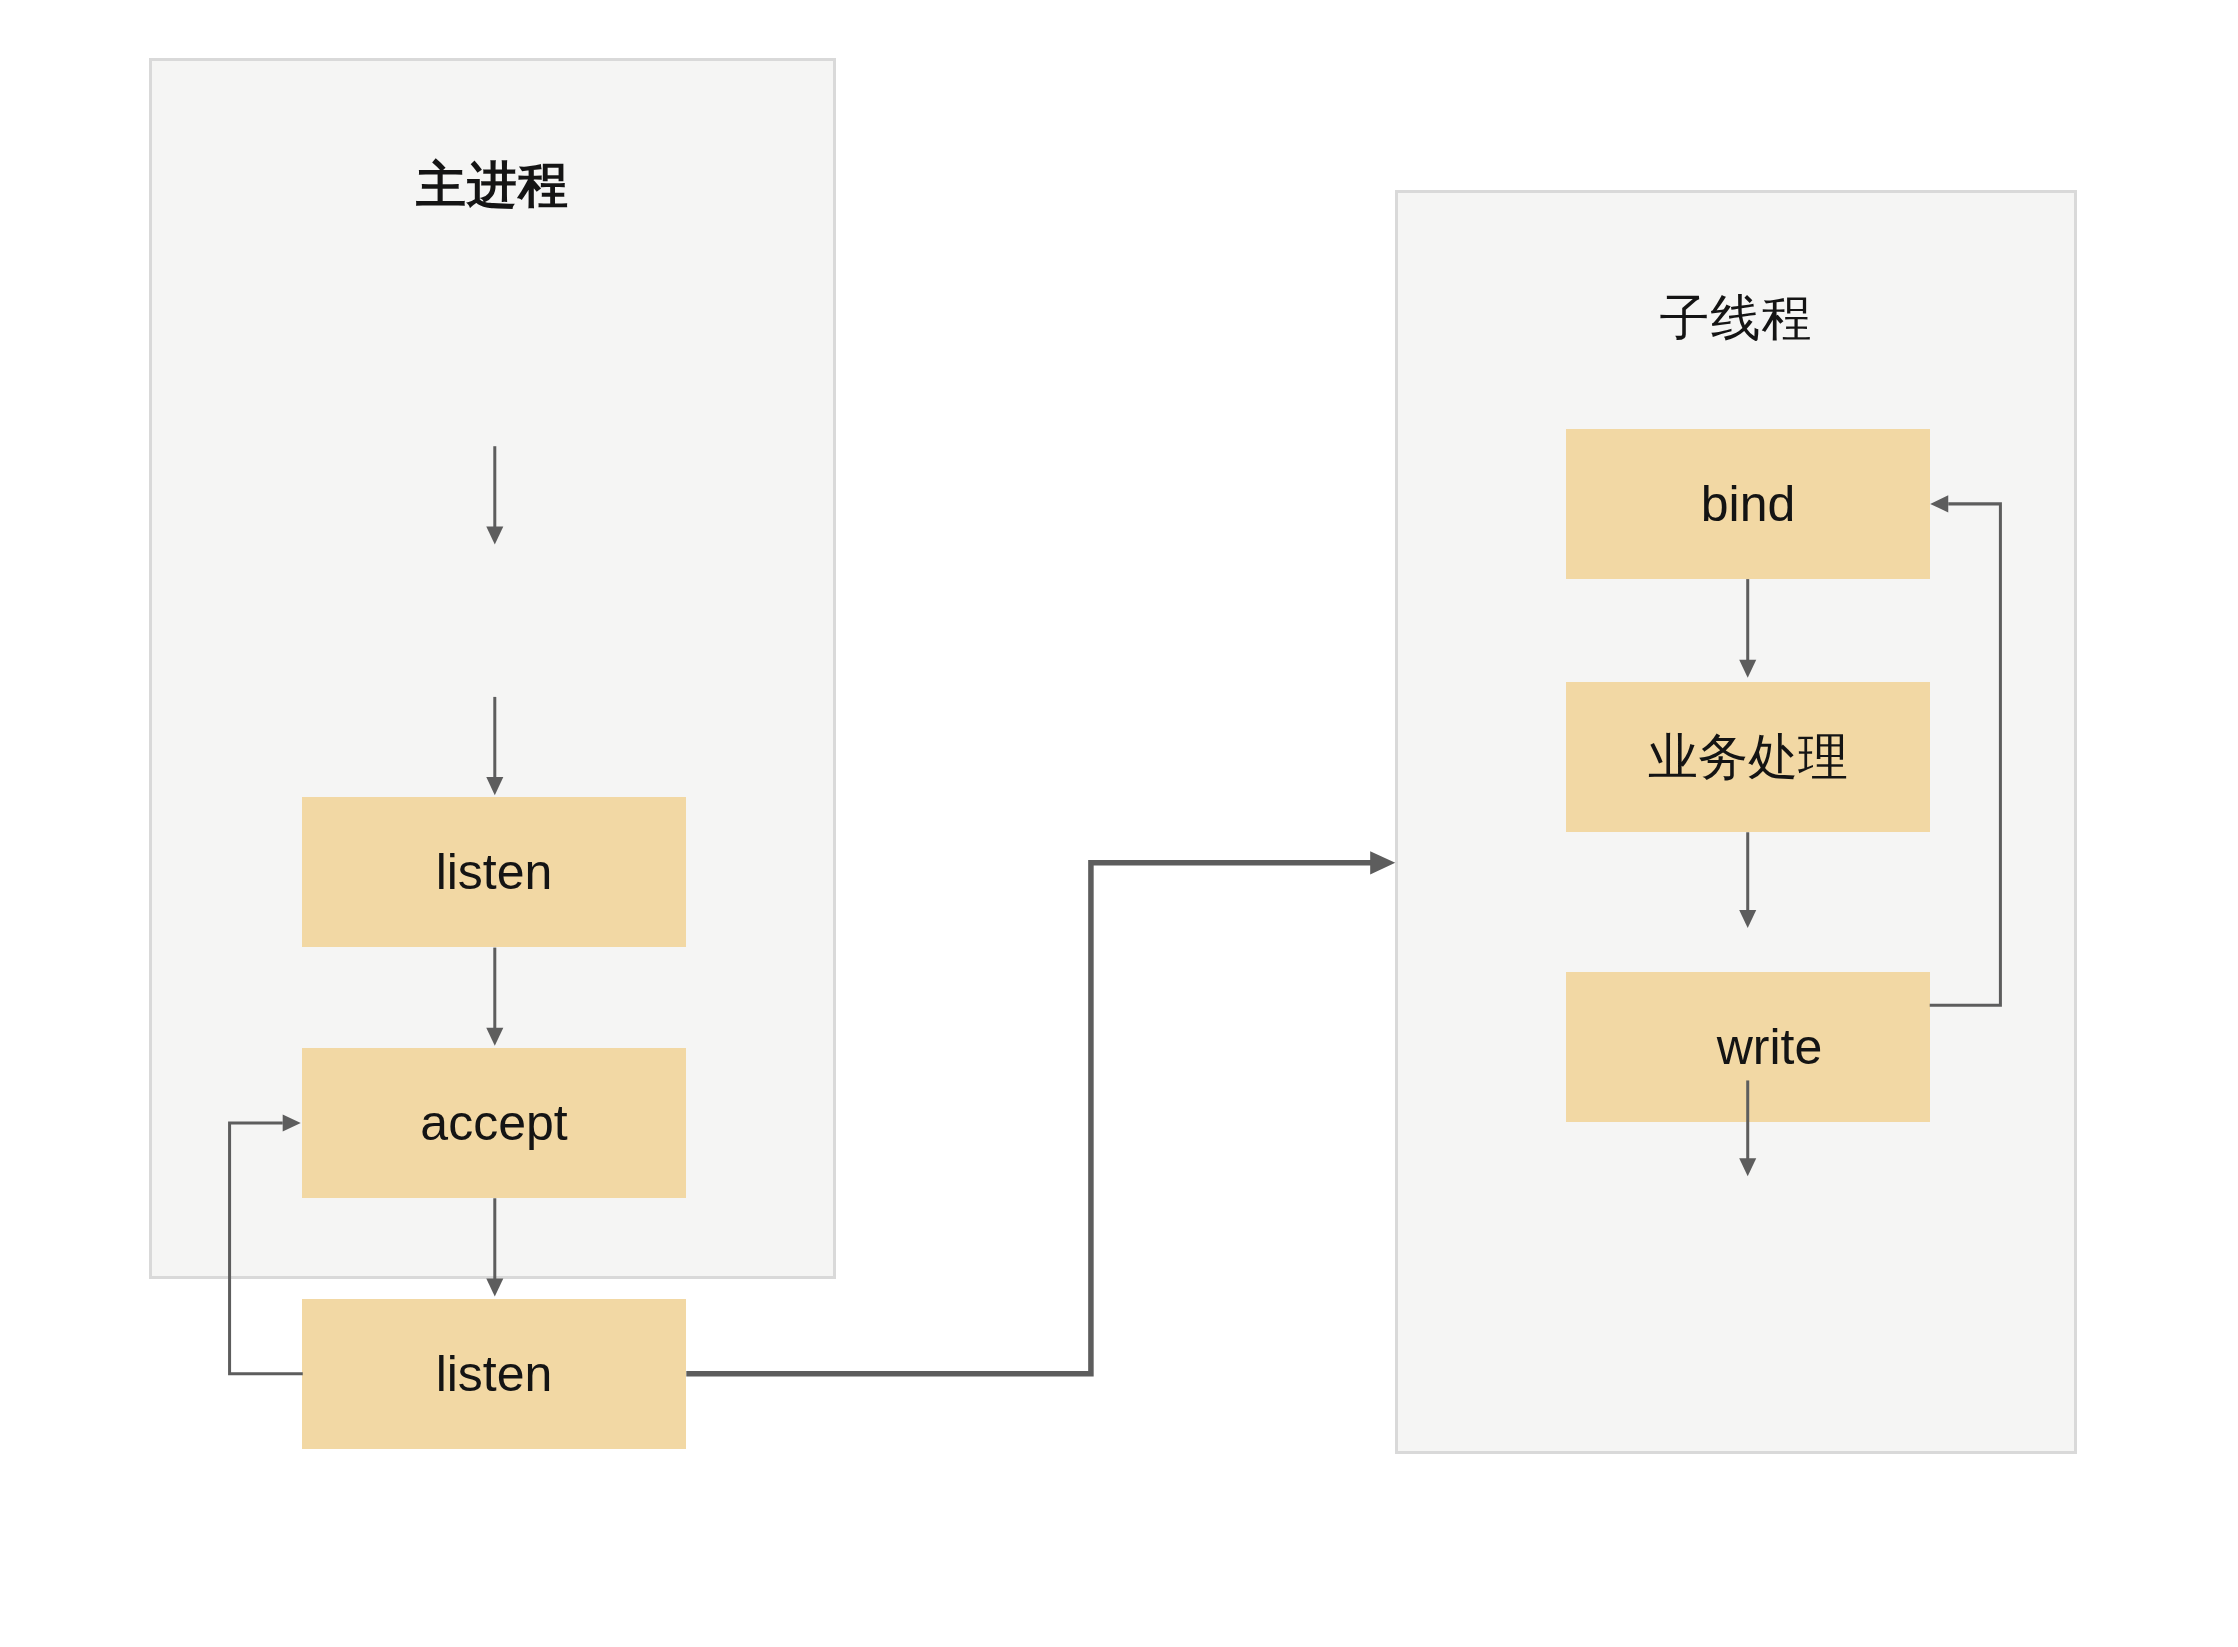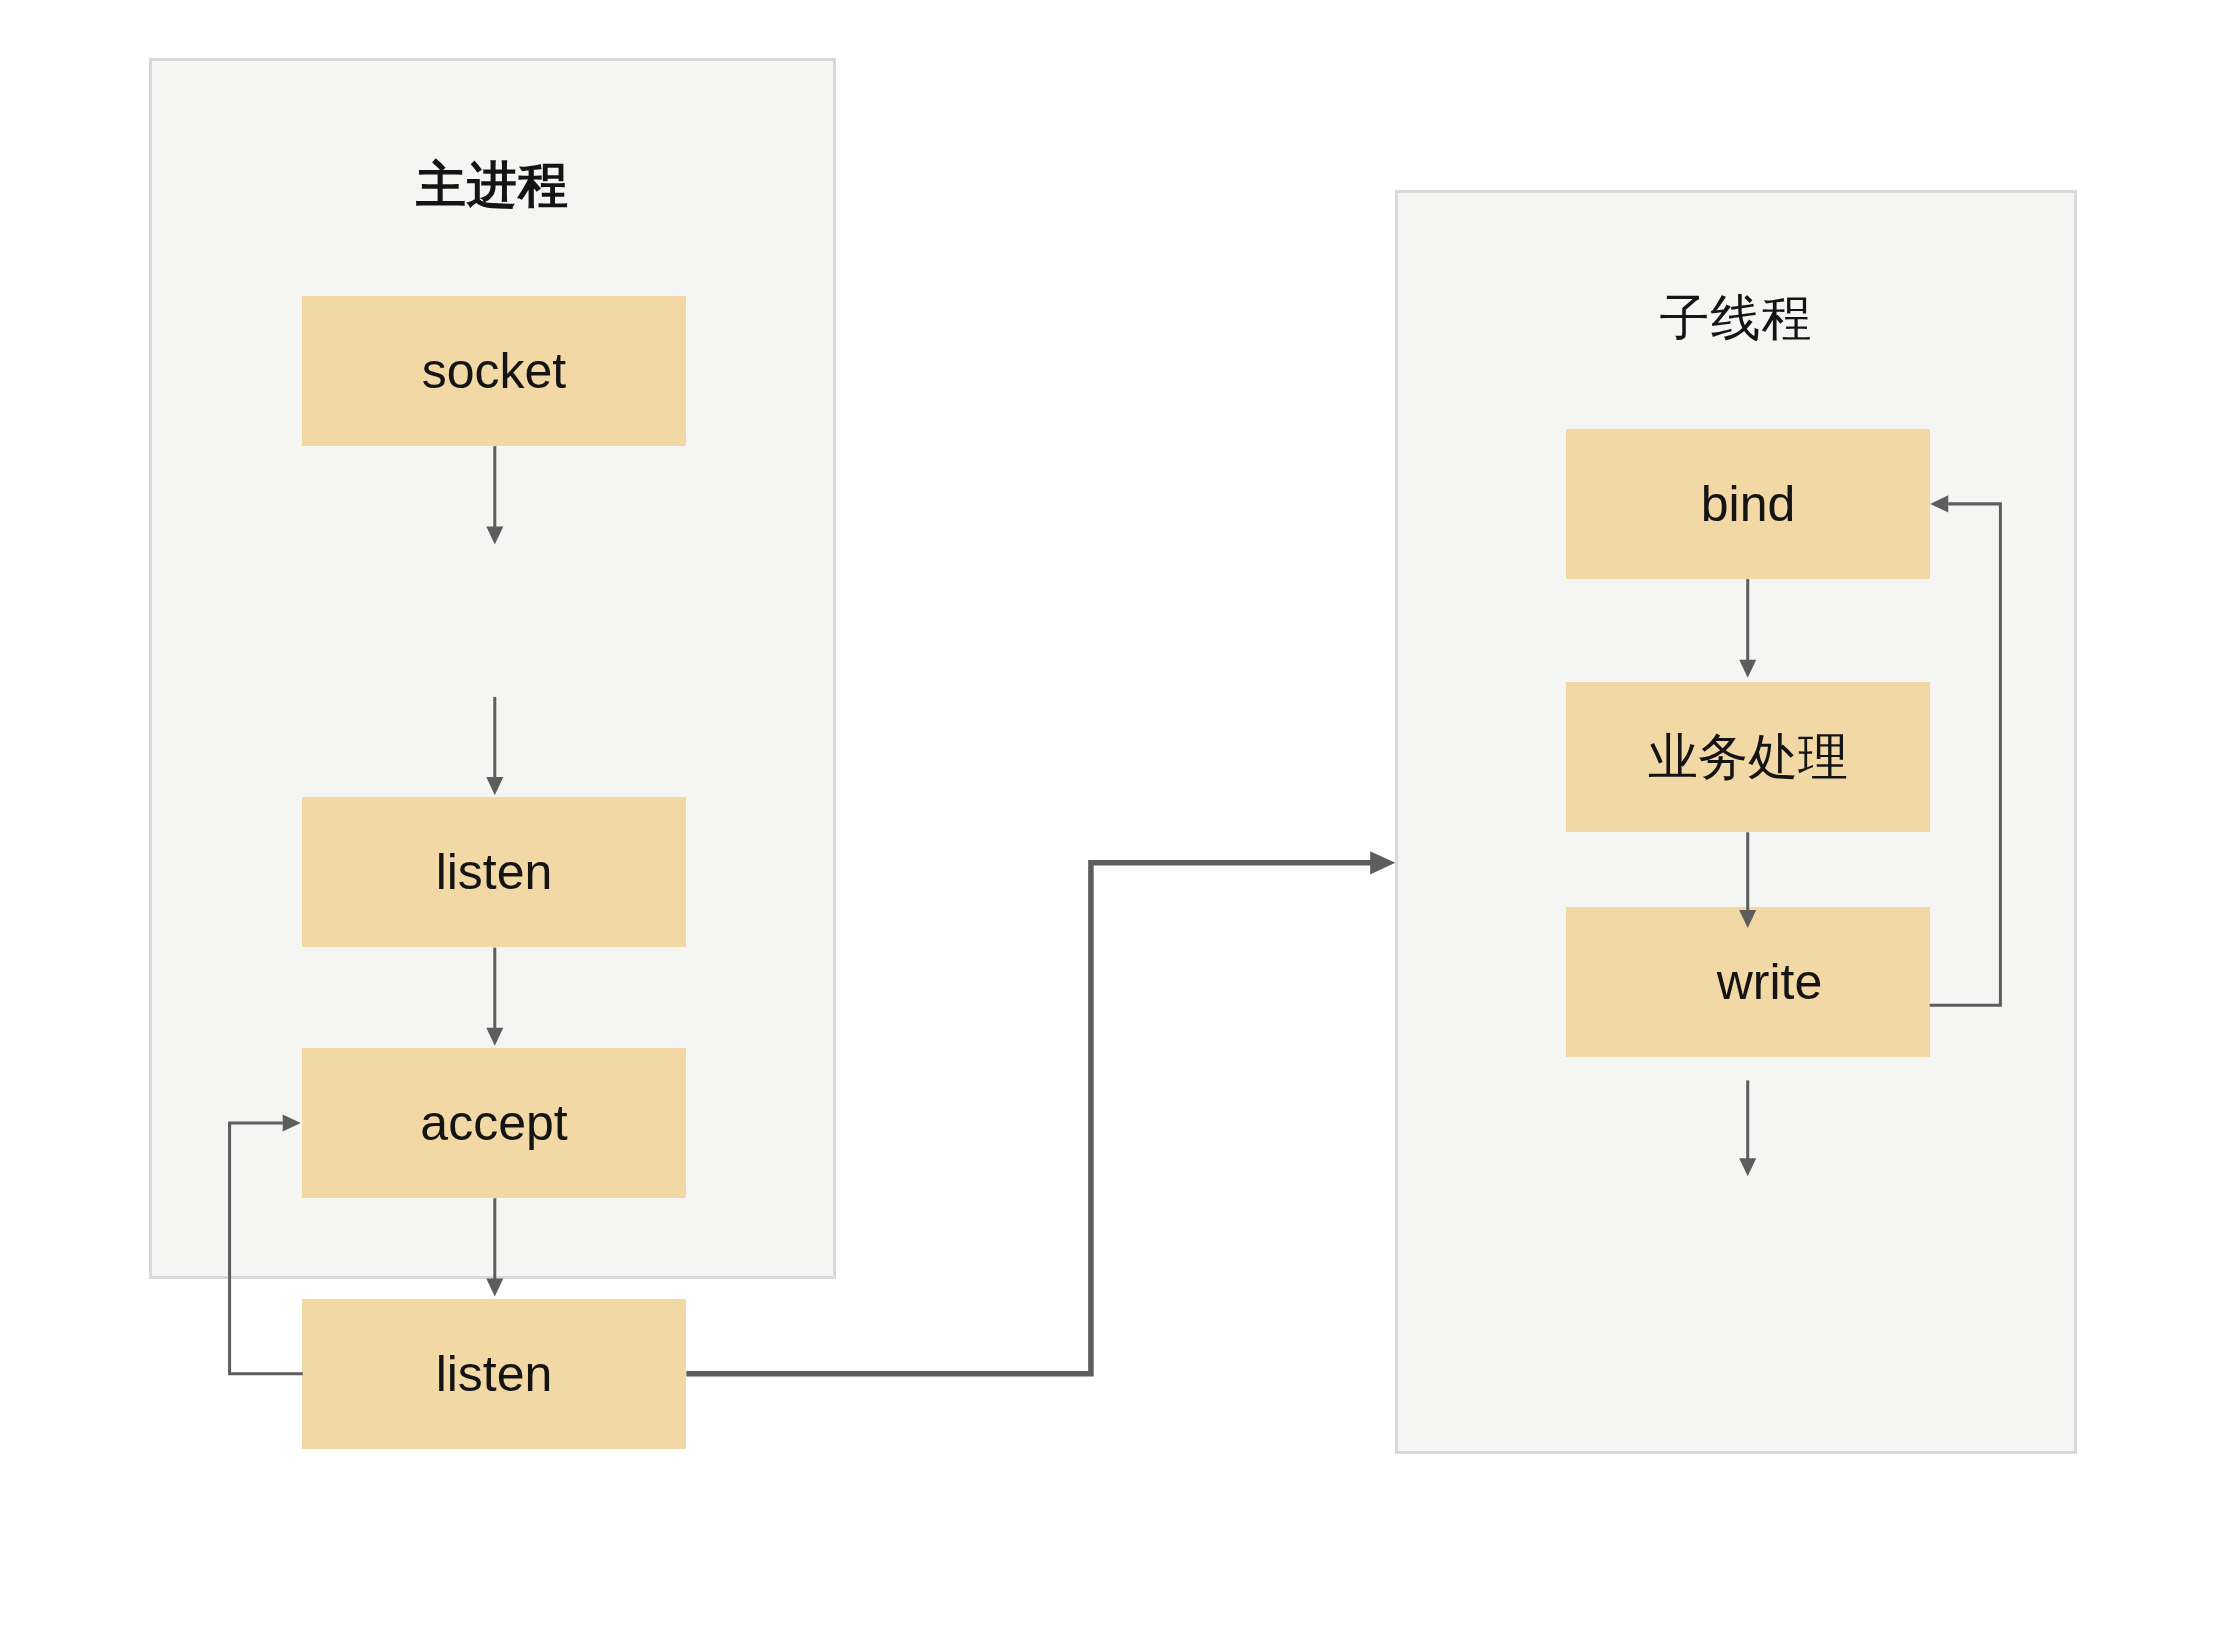--- a/index.html
+++ b/index.html
@@ -52,21 +52,21 @@
   }
   .node.left-col  { left: 302px;  width: 384px; height: 150px; }
   .node.right-col { left: 1566px; width: 364px; height: 150px; }
   #n-socket  { top: 296px; }
   #n-bind    { top: 547px; }
   #n-listen  { top: 797px; }
   #n-accept  { top: 1048px; }
   #n-pthread { top: 1299px; }
   #n-read    { top: 429px; }
   #n-biz     { top: 682px; }
-  #n-write   { top: 907px; padding-left: 43px; }
+  #n-write   { top: 972px; padding-left: 43px; }
   #n-close   { top: 1179px; }
   svg.arrows {
     position: absolute;
     left: 0; top: 0;
     width: 2239px;
     height: 1647px;
     pointer-events: none;
   }
   .ln { stroke: var(--arrow-color); fill: none; }
   .thin  { stroke-width: 6px; }
@@ -79,21 +79,20 @@
 <div class="canvas">
 
   <section class="panel" id="panel-main">
     <div class="panel-title">主进程</div>
   </section>
 
   <section class="panel" id="panel-child">
     <div class="panel-title">子线程</div>
   </section>
 
-  <div class="node left-col" id="n-socket">socket</div>
   <div class="node left-col" id="n-listen">listen</div>
   <div class="node left-col" id="n-accept">accept</div>
   <div class="node left-col" id="n-pthread">listen</div>
 
   <div class="node right-col" id="n-read">bind</div>
   <div class="node right-col" id="n-biz">业务处理</div>
   <div class="node right-col" id="n-write">write</div>
 
   <svg class="arrows" viewBox="0 0 4464 3285">
 

